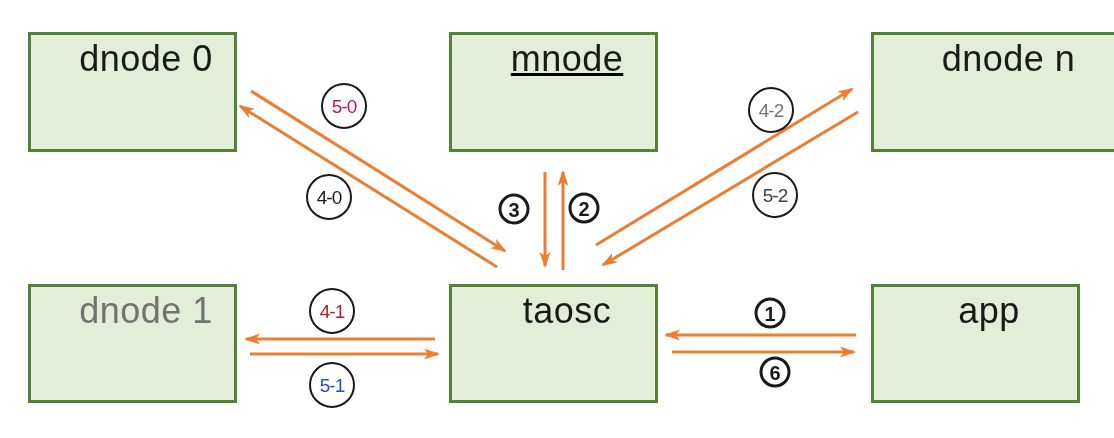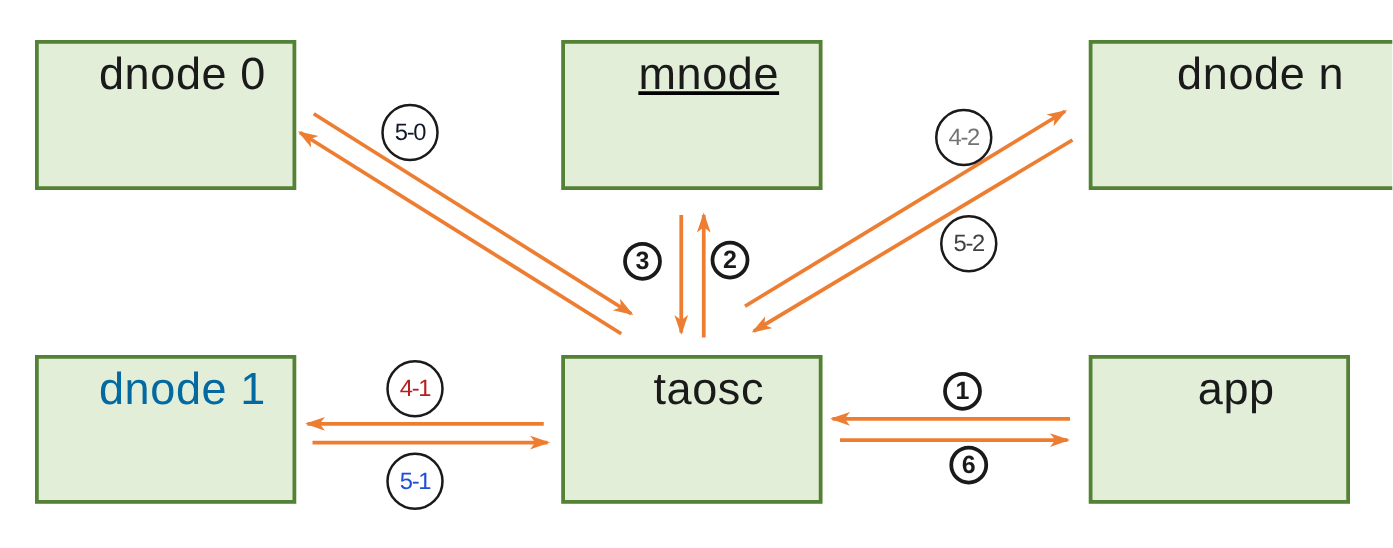--- a/index.html
+++ b/index.html
@@ -86,29 +86,30 @@
 <div class="node" style="left: 28px; top: 32px; width: 209px; height: 120px; background: rgb(227, 238, 216); border-color: rgb(83, 129, 53); border-width: 3px;">
       <span class="node-label" style="color: rgb(26, 26, 26);">dnode 0</span>
     </div>
     <div class="node" style="left: 449px; top: 32px; width: 209px; height: 120px; background: rgb(227, 238, 216); border-color: rgb(83, 129, 53); border-width: 3px; text-decoration: underline;">
       <span class="node-label" style="color: rgb(26, 26, 26);">mnode</span>
     </div>
     <div class="node" style="left: 871px; top: 32px; width: 248px; height: 120px; background: rgb(227, 238, 216); border-color: rgb(83, 129, 53); border-width: 3px;">
       <span class="node-label" style="color: rgb(26, 26, 26);">dnode n</span>
     </div>
     <div class="node" style="left: 28px; top: 284px; width: 209px; height: 119px; background: rgb(227, 238, 216); border-color: rgb(83, 129, 53); border-width: 3px;">
-      <span class="node-label" style="color: #0369a1;">dnode 1</span>
+      <span class="node-label" style="color: #737373;">dnode 1</span>
     </div>
     <div class="node" style="left: 871px; top: 284px; width: 209px; height: 119px; background: rgb(227, 238, 216); border-color: rgb(83, 129, 53); border-width: 3px;">
       <span class="node-label" style="color: rgb(26, 26, 26);">app</span>
     </div>
     <div class="node" style="left: 449px; top: 284px; width: 209px; height: 119px; background: rgb(227, 238, 216); border-color: rgb(83, 129, 53); border-width: 3px;">
       <span class="node-label" style="color: rgb(26, 26, 26);">taosc</span>
     </div>
-    <div class="step-label large" style="left: 328px; top: 106px; border-color: rgb(26, 26, 26); color: #0f172a;">5-0</div>
+    <div class="step-label large" style="left: 344px; top: 106px; border-color: rgb(26, 26, 26); color: #be185d;">5-0</div>
+    <div class="step-label large" style="left: 329px; top: 197px; border-color: rgb(26, 26, 26); color: rgb(26, 26, 26);">4-0</div>
     <div class="step-label small" style="left: 514px; top: 209px; border-color: rgb(26, 26, 26); color: rgb(26, 26, 26);">3</div>
     <div class="step-label small" style="left: 584px; top: 208px; border-color: rgb(26, 26, 26); color: rgb(26, 26, 26);">2</div>
     <div class="step-label large" style="left: 771px; top: 110px; border-color: rgb(26, 26, 26); color: #737373;">4-2</div>
     <div class="step-label large" style="left: 775px; top: 195px; border-color: rgb(26, 26, 26); color: #404040;">5-2</div>
     <div class="step-label large" style="left: 332px; top: 311px; border-color: rgb(26, 26, 26); color: #b91c1c;">4-1</div>
     <div class="step-label large" style="left: 332px; top: 385px; border-color: rgb(26, 26, 26); color: #1d4ed8;">5-1</div>
     <div class="step-label small" style="left: 770px; top: 313px; border-color: rgb(26, 26, 26); color: rgb(26, 26, 26);">1</div>
     <div class="step-label small" style="left: 775px; top: 372px; border-color: rgb(26, 26, 26); color: rgb(26, 26, 26);">6</div>
   </div>
 

